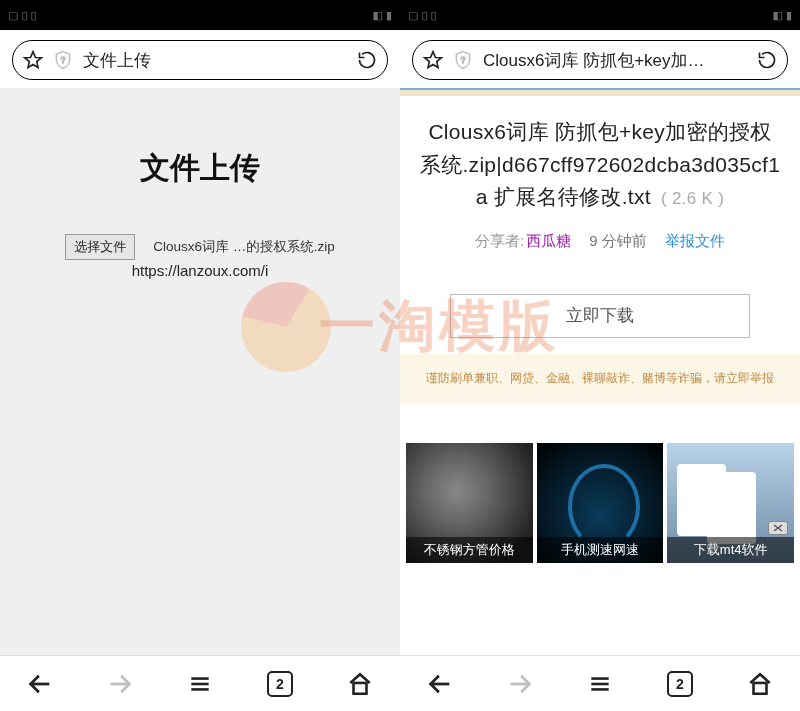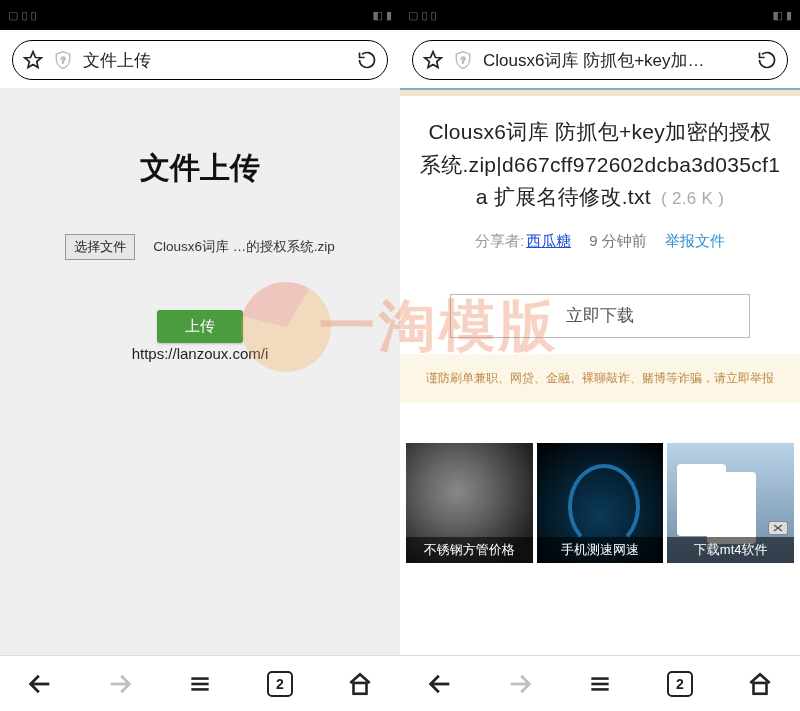--- a/index.html
+++ b/index.html
@@ -139,21 +139,21 @@
     color:#aaa;
     font-size:17px;
     margin-left:4px;
   }
   .r-meta {
     margin-top: 18px;
     font-size:15px;
     color:#777;
   }
   .r-meta .lbl { color:#999; margin-right:2px;}
-  .r-meta .name { color:#1d4ed8; margin-right:14px;text-decoration:underline;}
+  .r-meta .name { color:#a21caf; margin-right:14px;}
   .r-meta .time { color:#777; margin-right:14px;}
   .r-meta .report { color:#2a8fd6; }
   .dl-btn {
     margin: 43px auto 0;
     width: 300px;
     height: 44px;
     border:1px solid #bbb;
     display:flex;
     align-items:center;
     justify-content:center;
@@ -286,23 +286,20 @@
             </svg>
         </span>
       </div>
     </div>
 
     <div class="page-left">
       <h1>文件上传</h1>
       <div class="file-row">
         <button class="file-btn">选择文件</button>
         <span>Clousx6词库 …的授权系统.zip</span>
-      </div>
-      <div>
-        <span class="upload-btn">上传</span>
       </div>
       <span class="result-url">https://lanzoux.com/i</span>
     </div>
 
     <div class="nav">
       <div class="nbtn">
         <svg width="28" height="28" viewBox="0 0 24 24" fill="none" stroke="#222" stroke-width="2.4">
             <line x1="20" y1="12" x2="4" y2="12"></line>
             <polyline points="11 5 4 12 11 19"></polyline>
           </svg>

